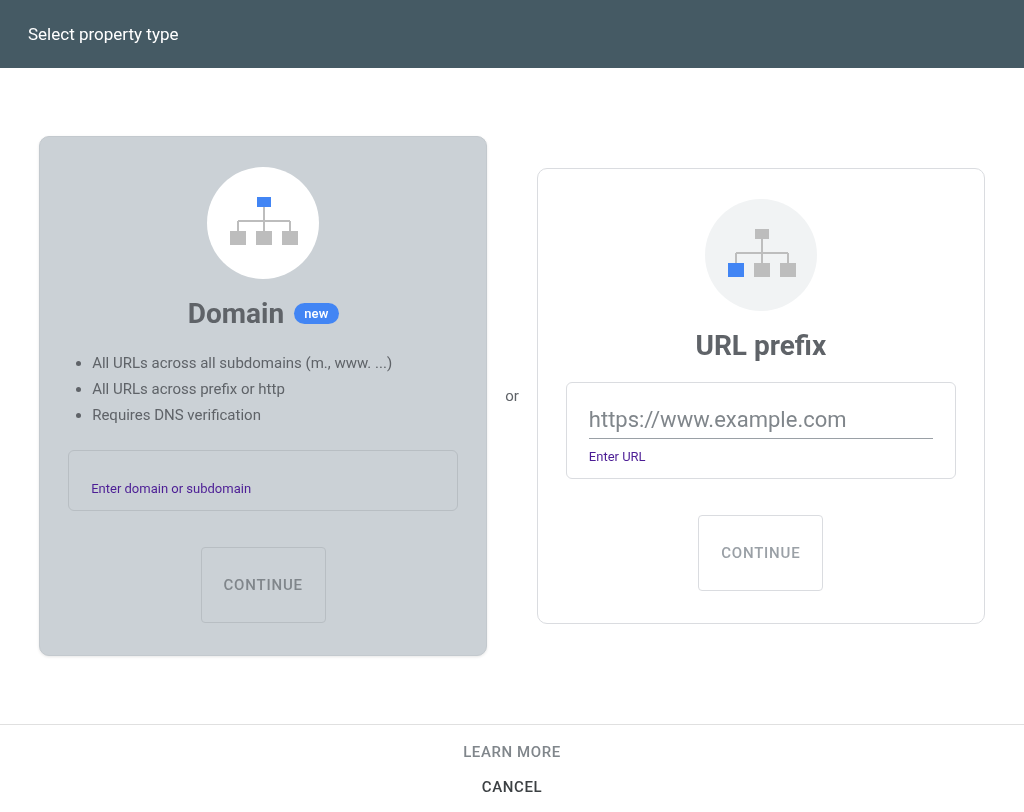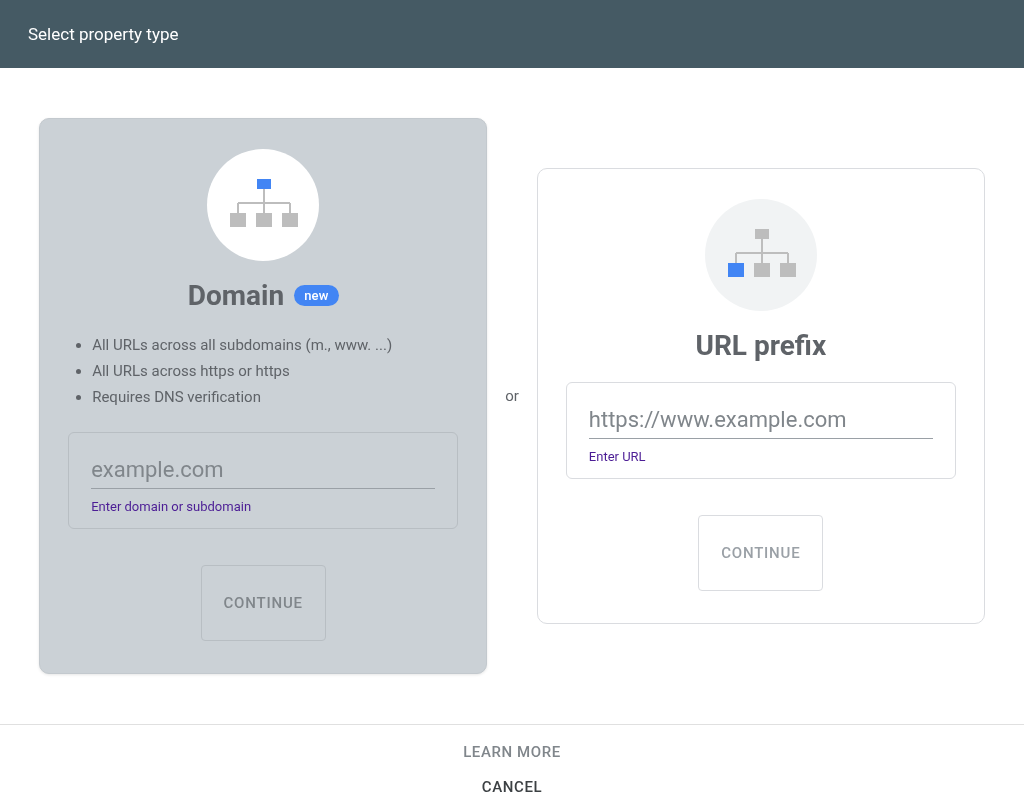--- a/index.html
+++ b/index.html
@@ -221,25 +221,24 @@
         <rect x="29" y="36" width="16" height="14" fill="#bdbdbd"></rect>
         <rect x="55" y="36" width="16" height="14" fill="#bdbdbd"></rect>
       </svg>
     </div>
     <div class="title-row">
       <span class="card-title">Domain</span>
       <span class="badge">new</span>
     </div>
     <ul class="feature-list">
       <li>All URLs across all subdomains (m., www. ...)</li>
-      <li>All URLs across https or https</li>
+      <li>All URLs across prefix or http</li>
       <li>Requires DNS verification</li>
     </ul>
     <div class="input-container">
-      <input type="text" class="input-field" placeholder="example.com" style="">
       <div class="input-helper">Enter domain or subdomain</div>
     </div>
     <button class="continue-btn">CONTINUE</button>
   </div>
 
   <div class="divider">or</div>
 
   <div class="card card-right">
     <div class="icon-circle">
       <svg class="sitemap-svg" width="72" height="56" viewBox="0 0 72 56">

